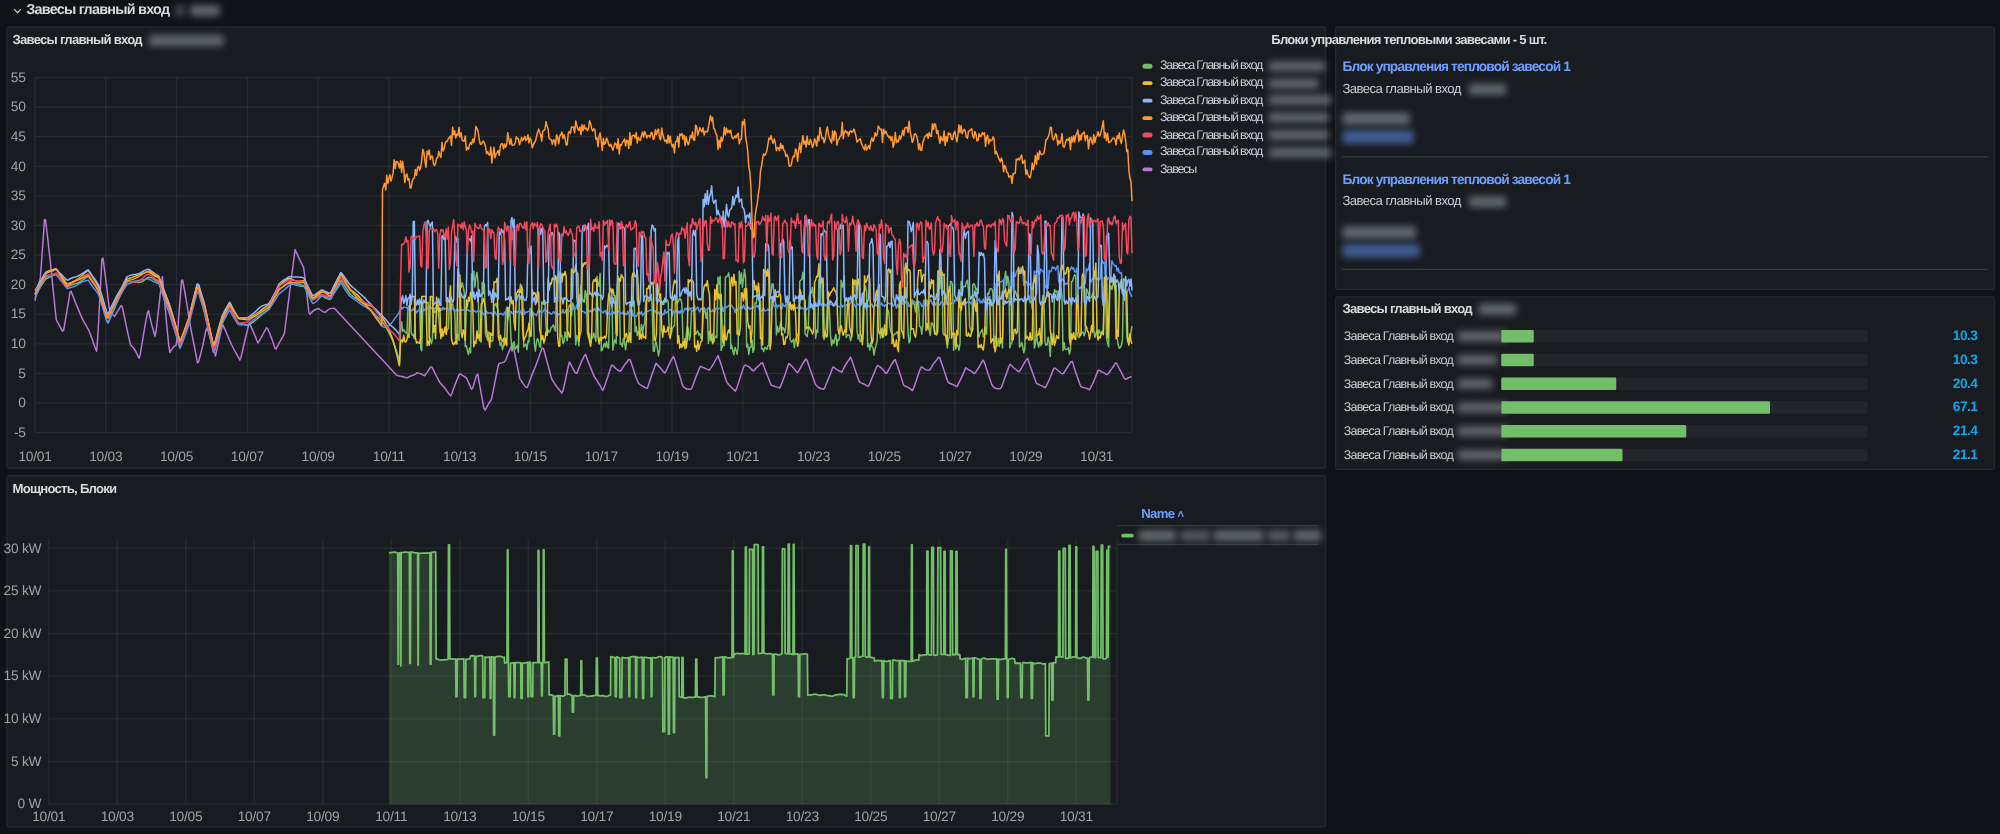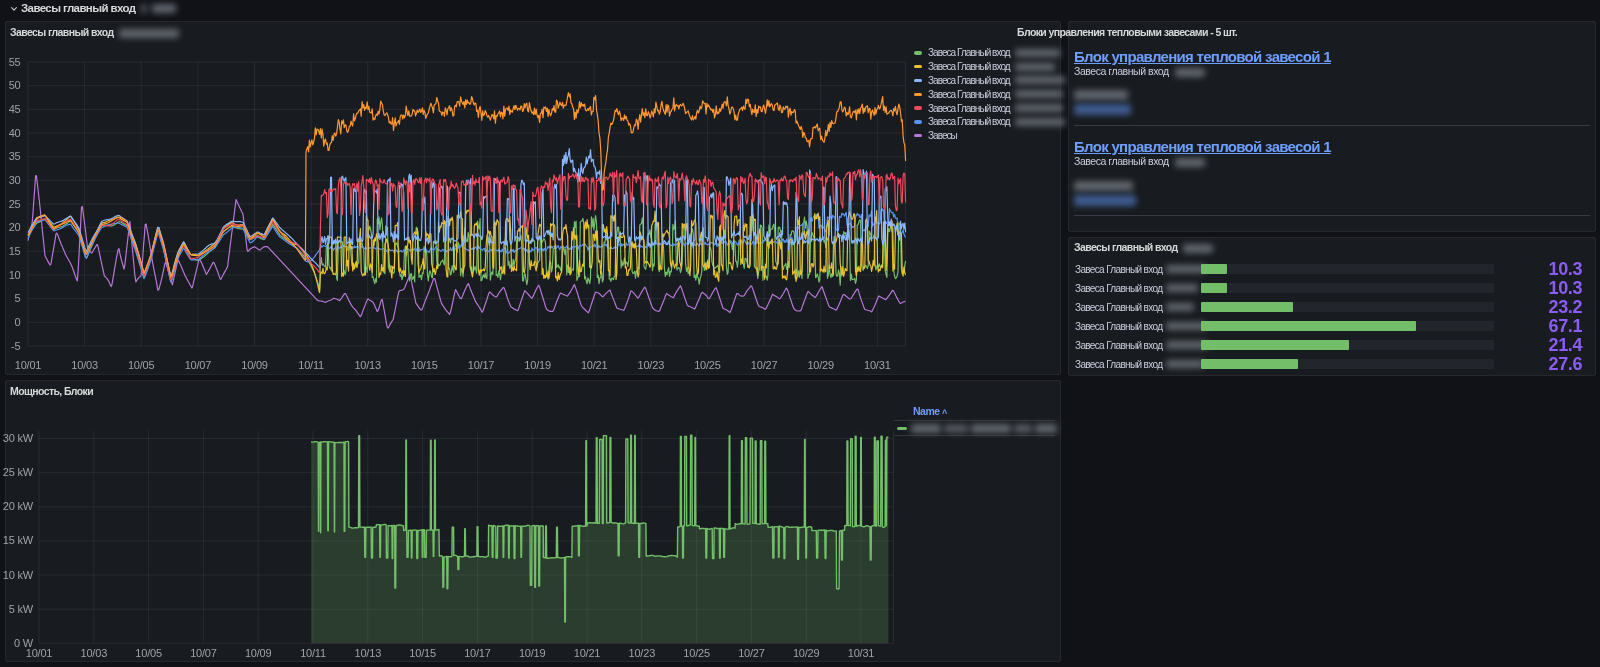--- a/index.html
+++ b/index.html
@@ -4,28 +4,28 @@
 html,body { width:1600px; height:667px; background:#111217; overflow:hidden;
   font-family:"Liberation Sans",sans-serif; }
 .panel { position:absolute; background:#181b1f; border:1px solid #26282e; border-radius:2px; }
 .ptitle { position:absolute; font-size:10.5px; font-weight:700; color:#d8d9da; letter-spacing:-0.6px; }
 .ax { font-size:11px; fill:#9fa2a8; font-family:"Liberation Sans",sans-serif; letter-spacing:-0.2px; }
 .bl { display:inline-block; background:#696e76; opacity:0.9; border-radius:2px; filter:blur(3px); vertical-align:middle; }
 .blb { display:inline-block; background:#3f5c90; border-radius:2px; filter:blur(3px); vertical-align:middle; }
 .lrow { height:13.8px; display:flex; align-items:center; white-space:nowrap; }
 .dash { width:8px; height:3.5px; border-radius:2px; margin-right:6px; flex:none; }
 .ltxt { font-size:10px; color:#ccccdc; letter-spacing:-0.95px; }
-.link { color:#6e9fff; font-weight:700; font-size:15px; letter-spacing:-0.7px;text-decoration:underline; }
+.link { color:#6e9fff; font-weight:700; font-size:11px; letter-spacing:-0.7px; }
 .body13 { color:#ccccdc; font-size:10.5px; letter-spacing:-0.45px; }
 .sep { position:absolute; left:6px; right:6px; height:1px; background:rgba(204,204,220,0.18); }
 .brow { position:absolute; left:6px; right:6px; height:17px; display:flex; align-items:center; }
 .blab { font-size:10px; color:#ccccdc; letter-spacing:-0.65px; white-space:nowrap; }
 .btrack { position:absolute; left:126px; width:293px; height:10px; background:#22262c; border-radius:1px; }
 .bfill { height:10px; background:#73bf69; border-radius:1px; }
-.bval { position:absolute; right:7px; font-size:18px; font-weight:700; color:#8b5cf6; letter-spacing:-0.4px; }
+.bval { position:absolute; right:7px; font-size:11px; font-weight:700; color:#0ea5e9; letter-spacing:-0.4px; }
 </style></head>
 <body>
 <div style="position:absolute;left:10px;top:1px;height:14px;display:flex;align-items:center;">
   <svg width="8" height="9" viewBox="0 0 10 10" style="margin-right:3px">
       <path d="M2 4l3 3 3-3" stroke="#c7c8cd" stroke-width="1.4" fill="none" stroke-linecap="round"></path>
     </svg>
   <span style="font-size:11.5px;font-weight:700;color:#d8d9da;letter-spacing:-0.6px;">Завесы главный вход</span>
   <span class="bl" style="width:8px;height:9px;margin-left:5px;background:#4a4e55"></span>
   <span class="bl" style="width:24px;height:9px;margin-left:4px"></span>
 </div>
@@ -167,21 +167,21 @@
         <div class="bfill" style="width:26px"></div>
       </div>
   <span class="bval">10.3</span>
 </div>
 <div class="brow" style="top:60.8px">
   <span class="blab">Завеса Главный вход</span>
       <span class="bl" style="width:28px;height:8px;margin-left:4px"></span>
   <div class="btrack">
         <div class="bfill" style="width:92px"></div>
       </div>
-  <span class="bval">23.2</span>
+  <span class="bval">20.4</span>
 </div>
 <div class="brow" style="top:79.7px">
   <span class="blab">Завеса Главный вход</span>
       <span class="bl" style="width:40px;height:8px;margin-left:4px"></span>
   <div class="btrack">
         <div class="bfill" style="width:215px"></div>
       </div>
   <span class="bval">67.1</span>
 </div>
 <div class="brow" style="top:98.6px">
@@ -191,21 +191,21 @@
         <div class="bfill" style="width:148px"></div>
       </div>
   <span class="bval">21.4</span>
 </div>
 <div class="brow" style="top:117.5px">
   <span class="blab">Завеса Главный вход</span>
       <span class="bl" style="width:38px;height:8px;margin-left:4px"></span>
   <div class="btrack">
         <div class="bfill" style="width:97px"></div>
       </div>
-  <span class="bval">27.6</span>
+  <span class="bval">21.1</span>
 </div>
 </div>
 <div class="ptitle" style="left:1074px;top:241px;">Завесы главный вход<span class="bl" style="width:30px;height:9px;margin-left:5px"></span></div>
 
 <div class="panel" style="left:5px;top:380px;width:1056px;height:282px;"></div>
 <div class="ptitle" style="left:10px;top:385px;">Мощность, Блоки</div>
 <svg style="position:absolute;left:0;top:0;" width="1061" height="663" viewBox="0 0 1061 663">
 <line x1="39" y1="643.3" x2="893.5" y2="643.3" stroke="rgba(204,204,220,0.09)" stroke-width="1"></line>
     <text x="33" y="646.8" text-anchor="end" class="ax">0 W</text>
     <line x1="39" y1="609.2" x2="893.5" y2="609.2" stroke="rgba(204,204,220,0.09)" stroke-width="1"></line>

